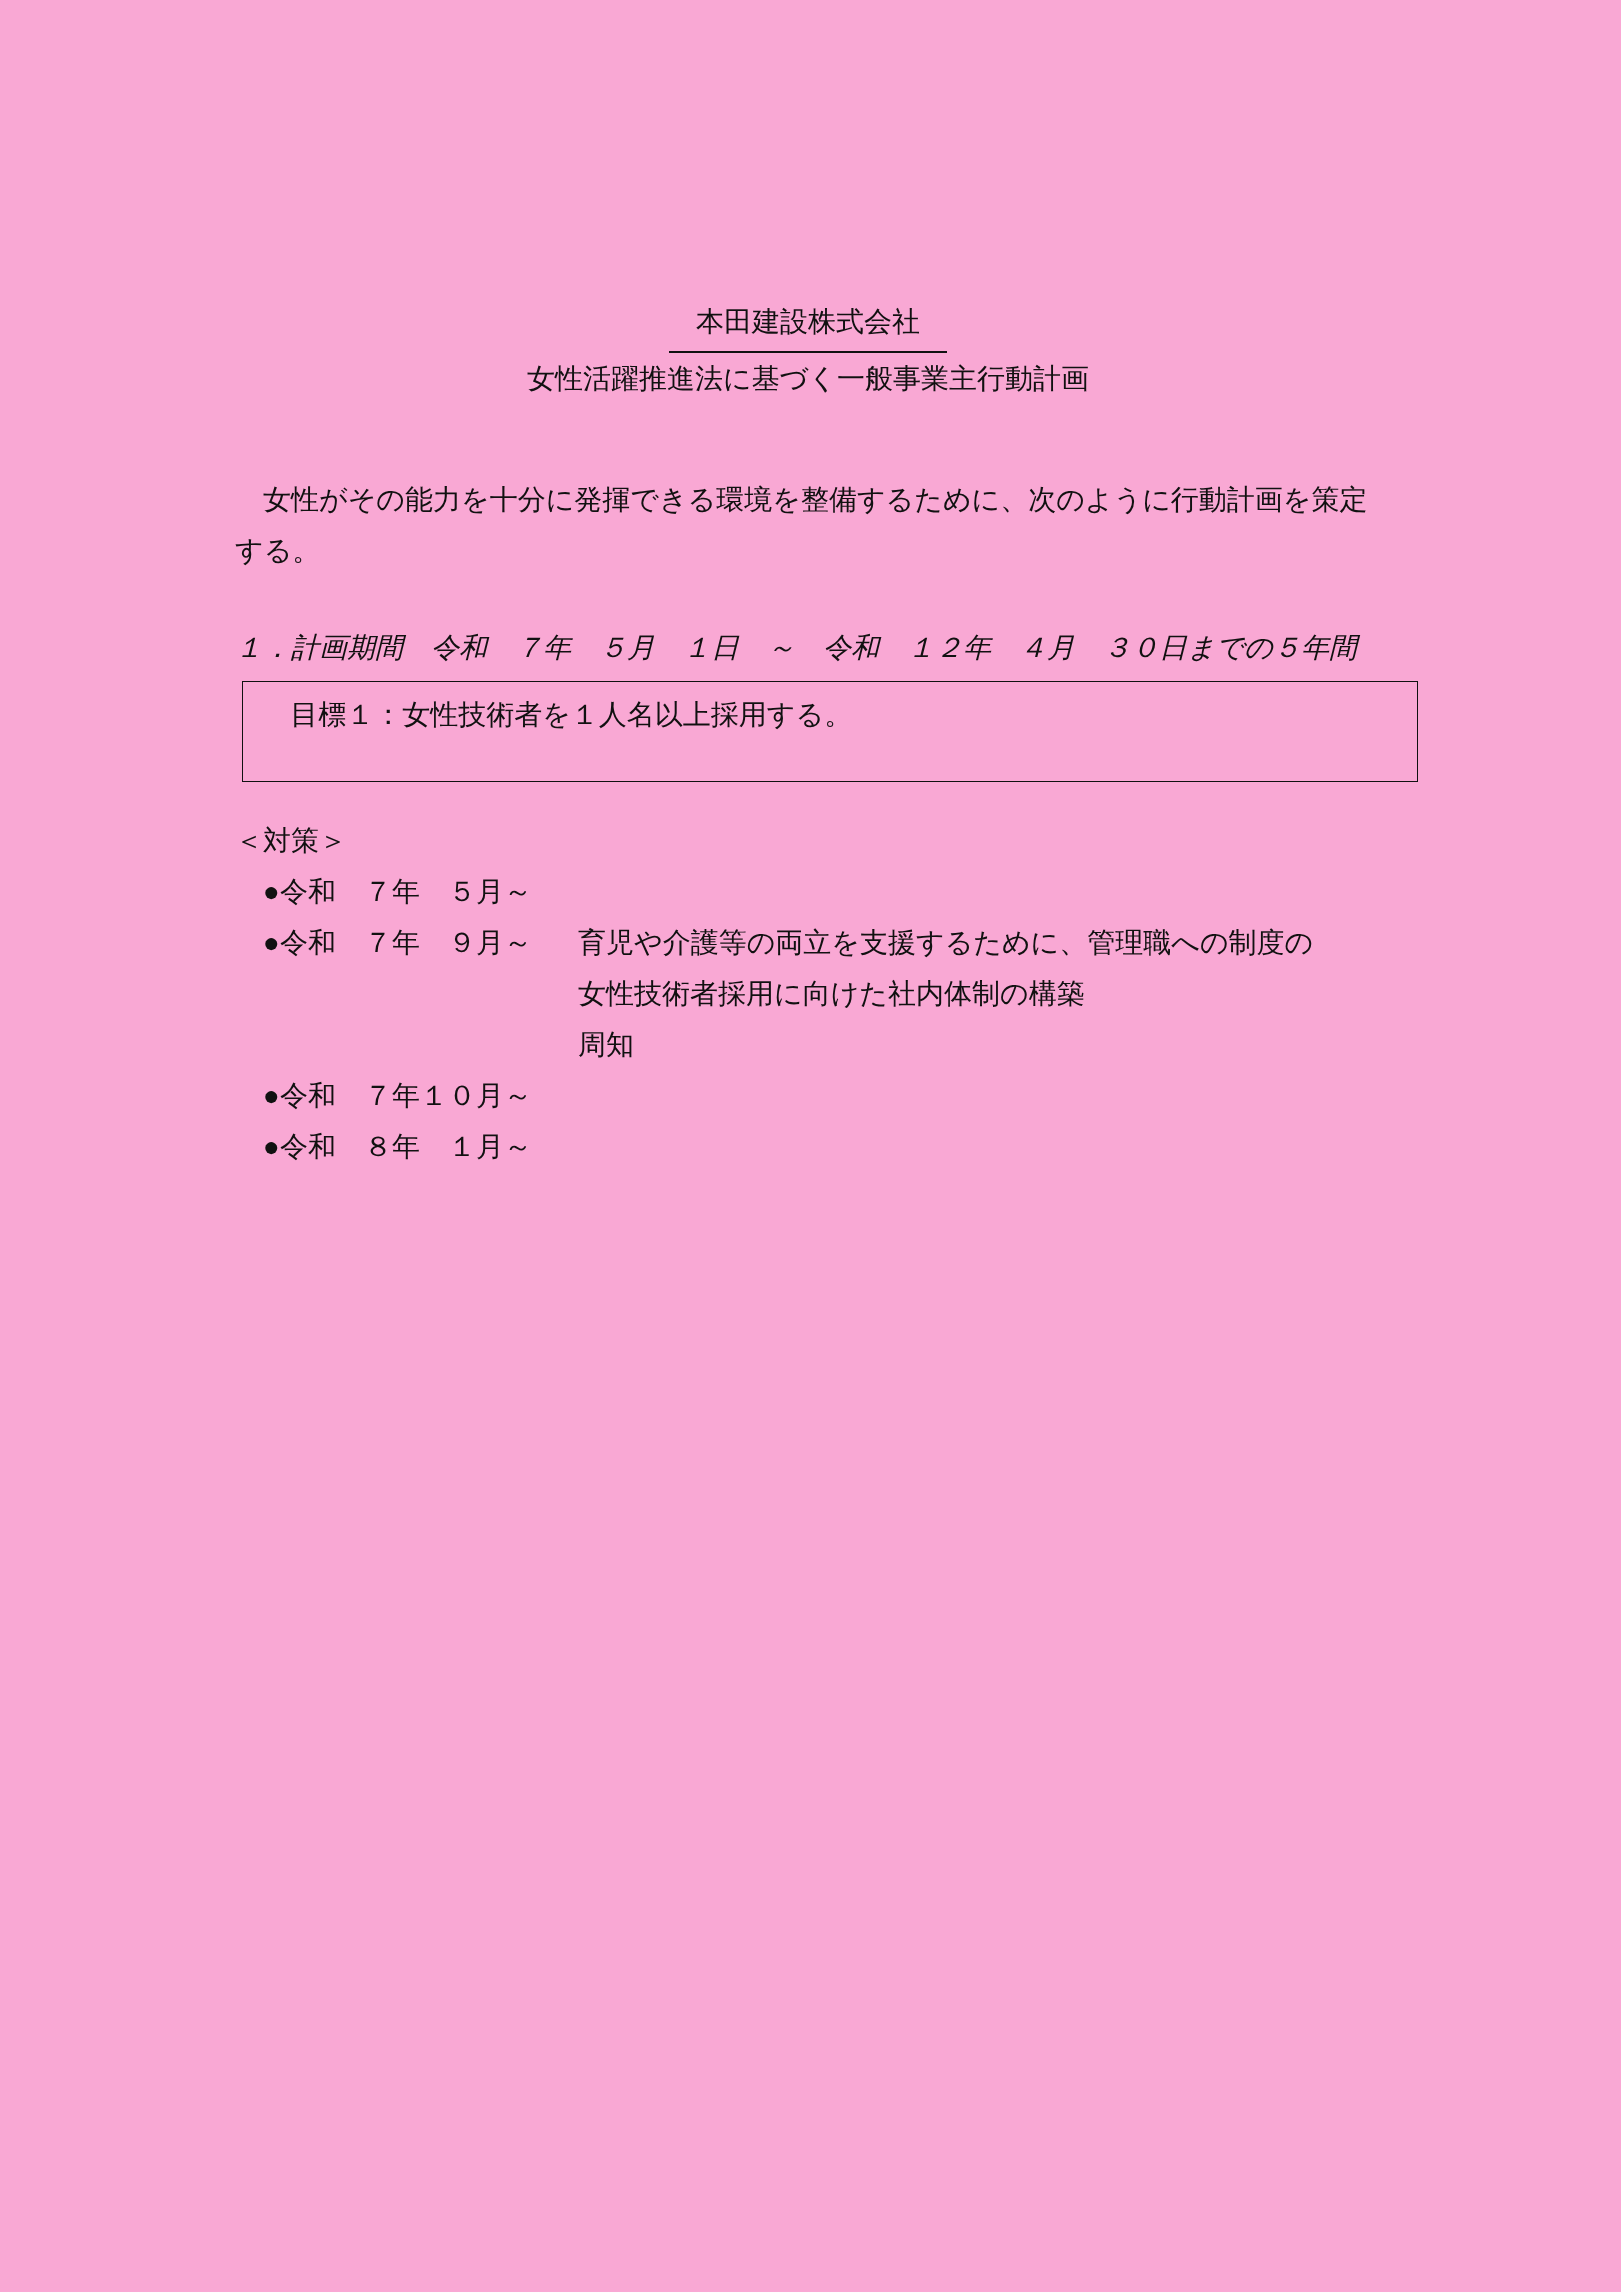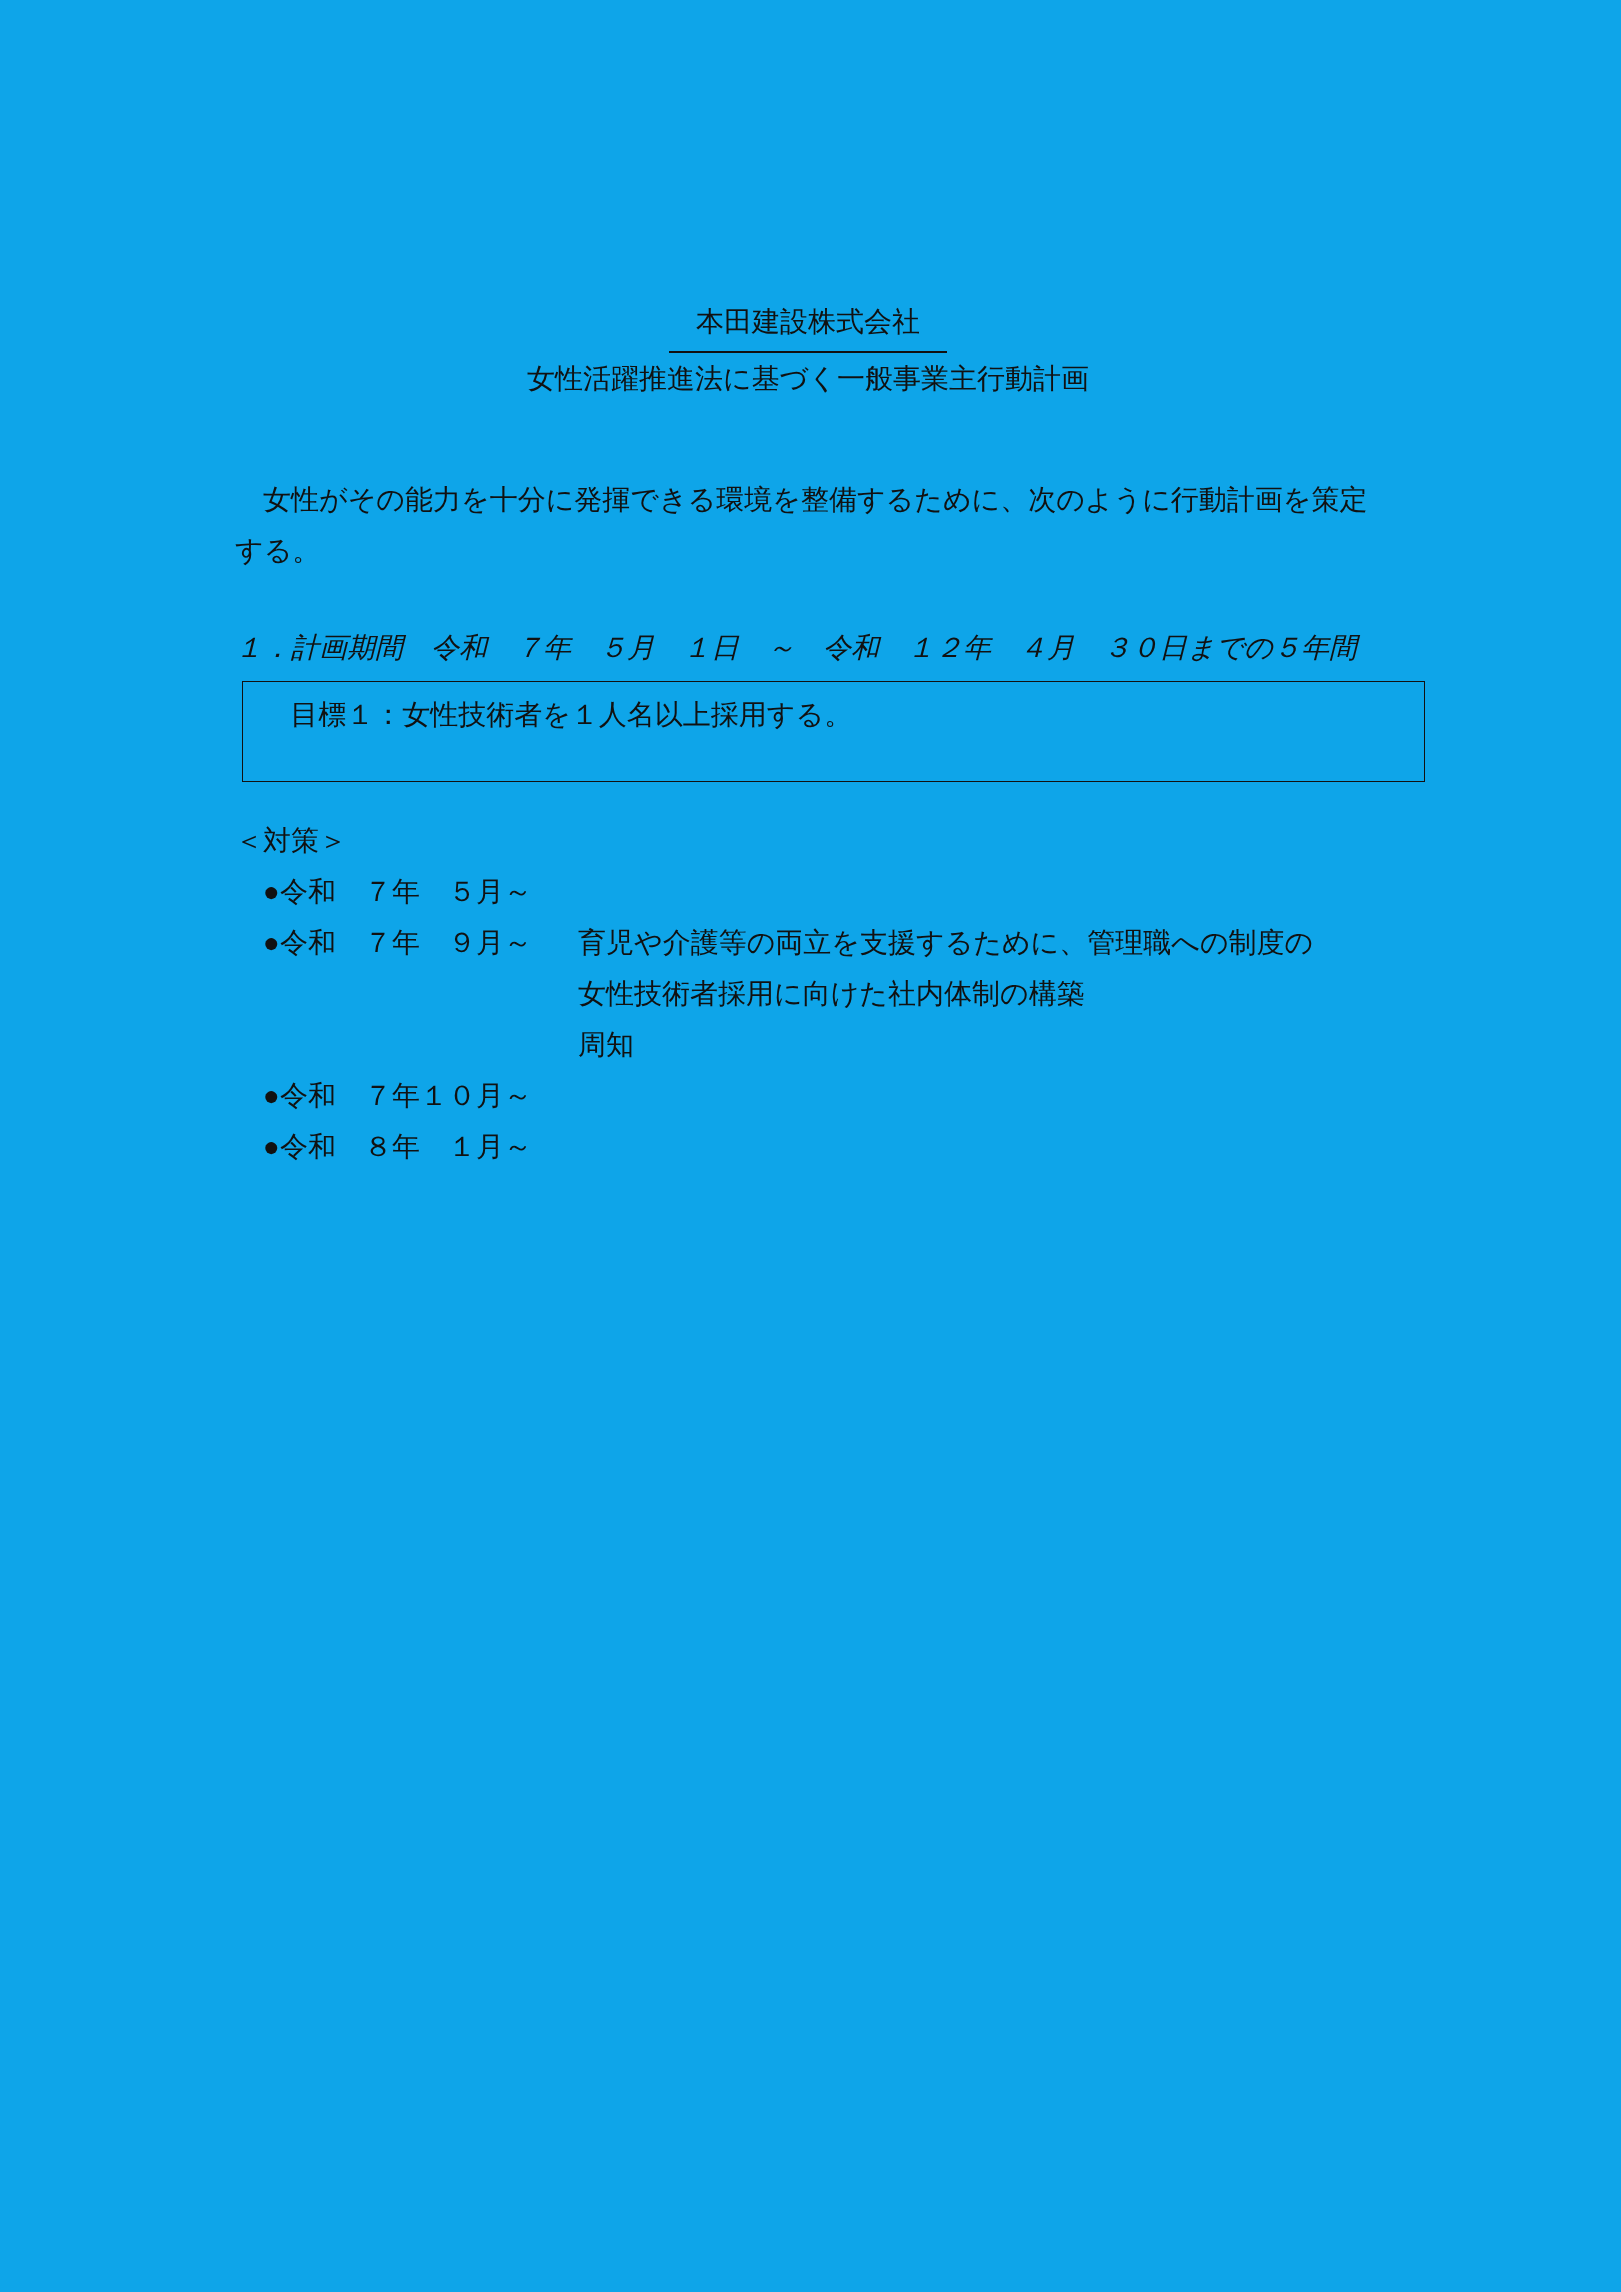--- a/index.html
+++ b/index.html
@@ -4,21 +4,21 @@
 <style>
   html, body {
     margin: 0;
     padding: 0;
     background: #ffffff;
   }
   .page {
     position: relative;
     width: 1621px;
     height: 2293px;
-    background: #0ea5e9;
+    background: #f9a8d4;
     color: #111111;
     font-family: "Liberation Sans", "DejaVu Sans", sans-serif;
     font-size: 28px;
     overflow: hidden;
   }
   .content {
     position: absolute;
     left: 235px;
     top: 296px;
     width: 1146px;
@@ -43,21 +43,21 @@
   .numbered {
     margin-top: 46px;
     font-style: italic;
   }
   .goal-box {
     margin-top: 8px;
     margin-left: 7.2px;
     width: 1118px;
     height: 84px;
     border: 1.8px solid #111111;
-    padding: 15px 16px 0 47px;
+    padding: 15px 9px 0 47px;
   }
   .goal-box .line {
     line-height: 36px;
   }
   .measures-heading {
     margin-top: 33px;
   }
   .measure-rows {
     margin-left: 28px;
   }

